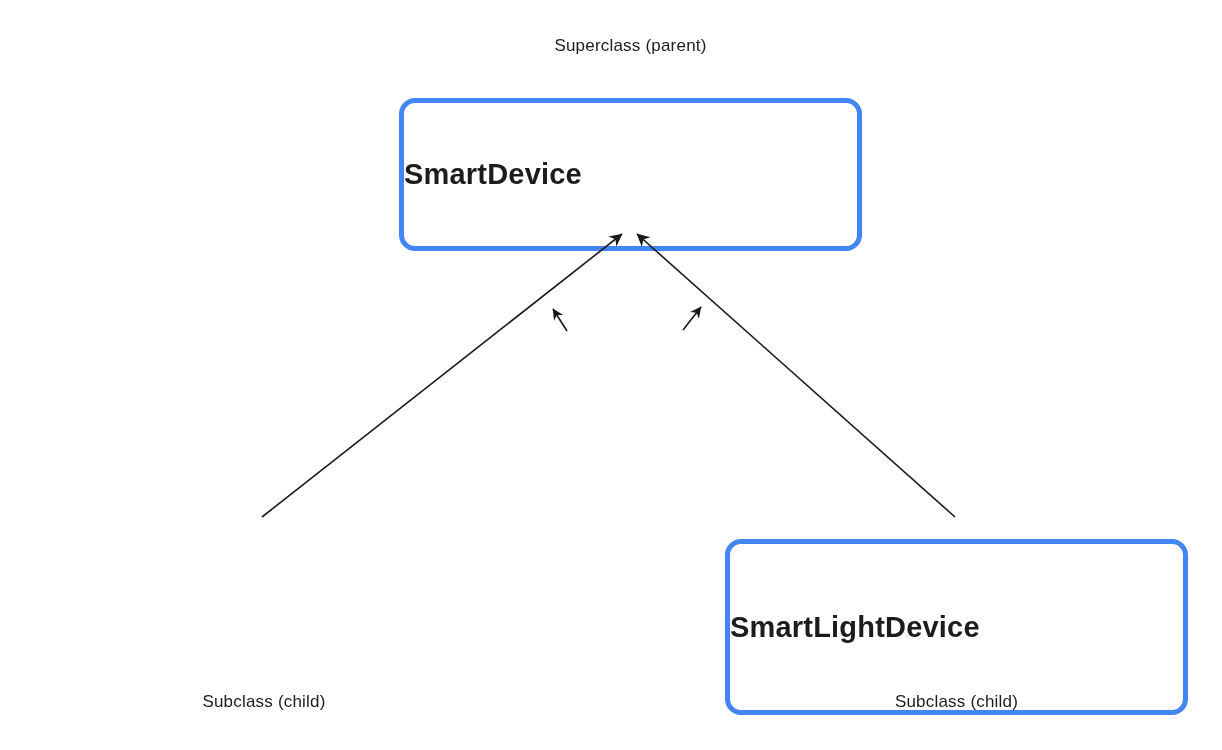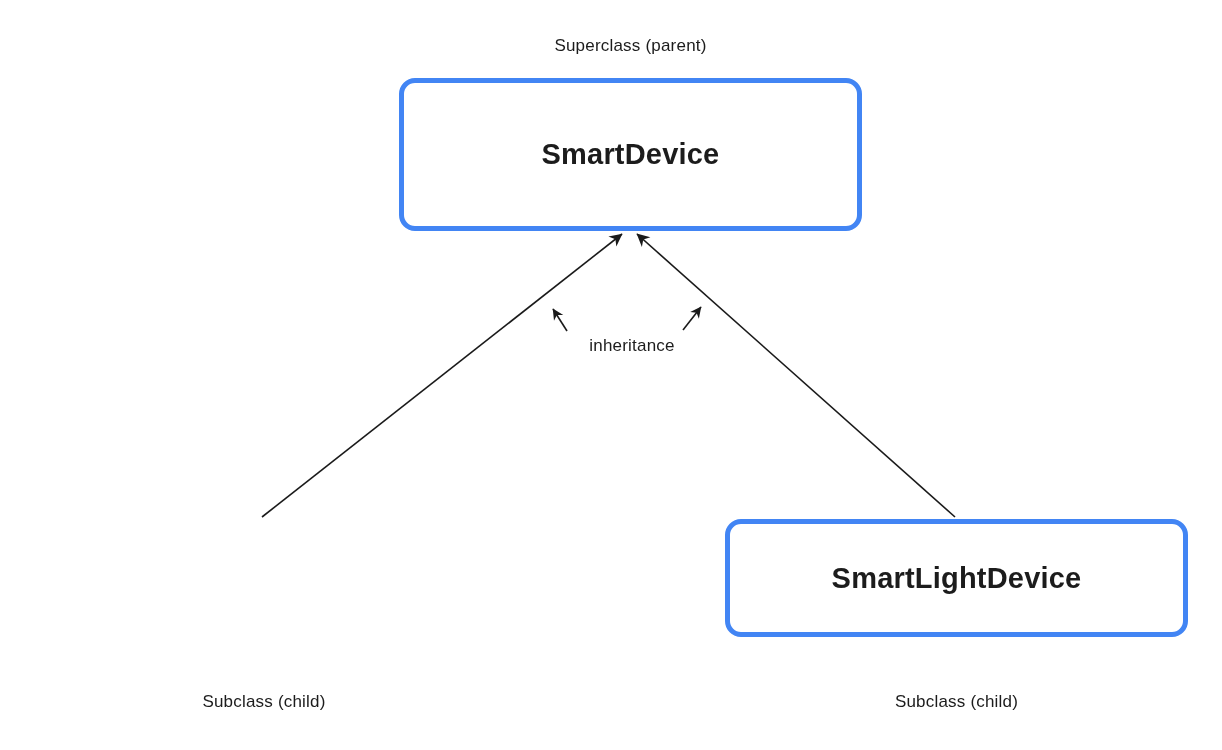--- a/index.html
+++ b/index.html
@@ -27,31 +27,31 @@
     line-height: 30px;
     letter-spacing: 0.2px;
   }
   .class-box {
     position: absolute;
     background: var(--box-fill);
     border: 5px solid var(--box-border);
     border-radius: 16px;
     display: flex;
     align-items: center;
-    justify-content: center;
+    margin-top: 20px;
   }
   .class-box .class-name {
     font-size: 29px;
     font-weight: 600;
     color: var(--text);
     letter-spacing: 0.2px;
   }
   #box-superclass   { left: 399px; top: 78px;  width: 463px; height: 153px; }
   #box-subclass-tv  { left: 33px;  top: 519px; width: 462px; height: 153px; }
-  #box-subclass-light { left: 725px; top: 519px; width: 463px; height: 118px; }
+  #box-subclass-light { left: 725px; top: 519px; width: 463px; height: 176px; }
 
   #caption-superclass { left: 399px; top: 31px; width: 463px; }
   #caption-inheritance { left: 532px; top: 331px; width: 200px; }
   #caption-subclass-tv { left: 33px; top: 687px; width: 462px; }
   #caption-subclass-light { left: 725px; top: 687px; width: 463px; }
 
   svg.arrow-layer {
     position: absolute;
     left: 0; top: 0;
     width: 1222px;
@@ -80,21 +80,20 @@
       <marker id="arrowhead-small" viewBox="0 0 12 12" refX="11" refY="6" markerWidth="12" markerHeight="12" markerUnits="userSpaceOnUse" orient="auto">
         <path d="M0.5,0.5 L11.5,6 L0.5,11.5 L3.8,6 Z"></path>
       </marker>
     </defs>
     <line x1="262" y1="517" x2="622" y2="234" marker-end="url(#arrowhead)"></line>
     <line x1="955" y1="517" x2="637" y2="234" marker-end="url(#arrowhead)"></line>
     <line x1="567" y1="331" x2="553" y2="309" marker-end="url(#arrowhead-small)"></line>
     <line x1="683" y1="330" x2="701" y2="307" marker-end="url(#arrowhead-small)"></line>
   </svg>
 
-  <div id="caption-inheritance" class="caption">inheritance</div>
 
 
   <div id="box-subclass-light" class="class-box">
     <span class="class-name">SmartLightDevice</span>
   </div>
 
   <div id="caption-subclass-tv" class="caption">Subclass (child)</div>
 
   <div id="caption-subclass-light" class="caption">Subclass (child)</div>
 

